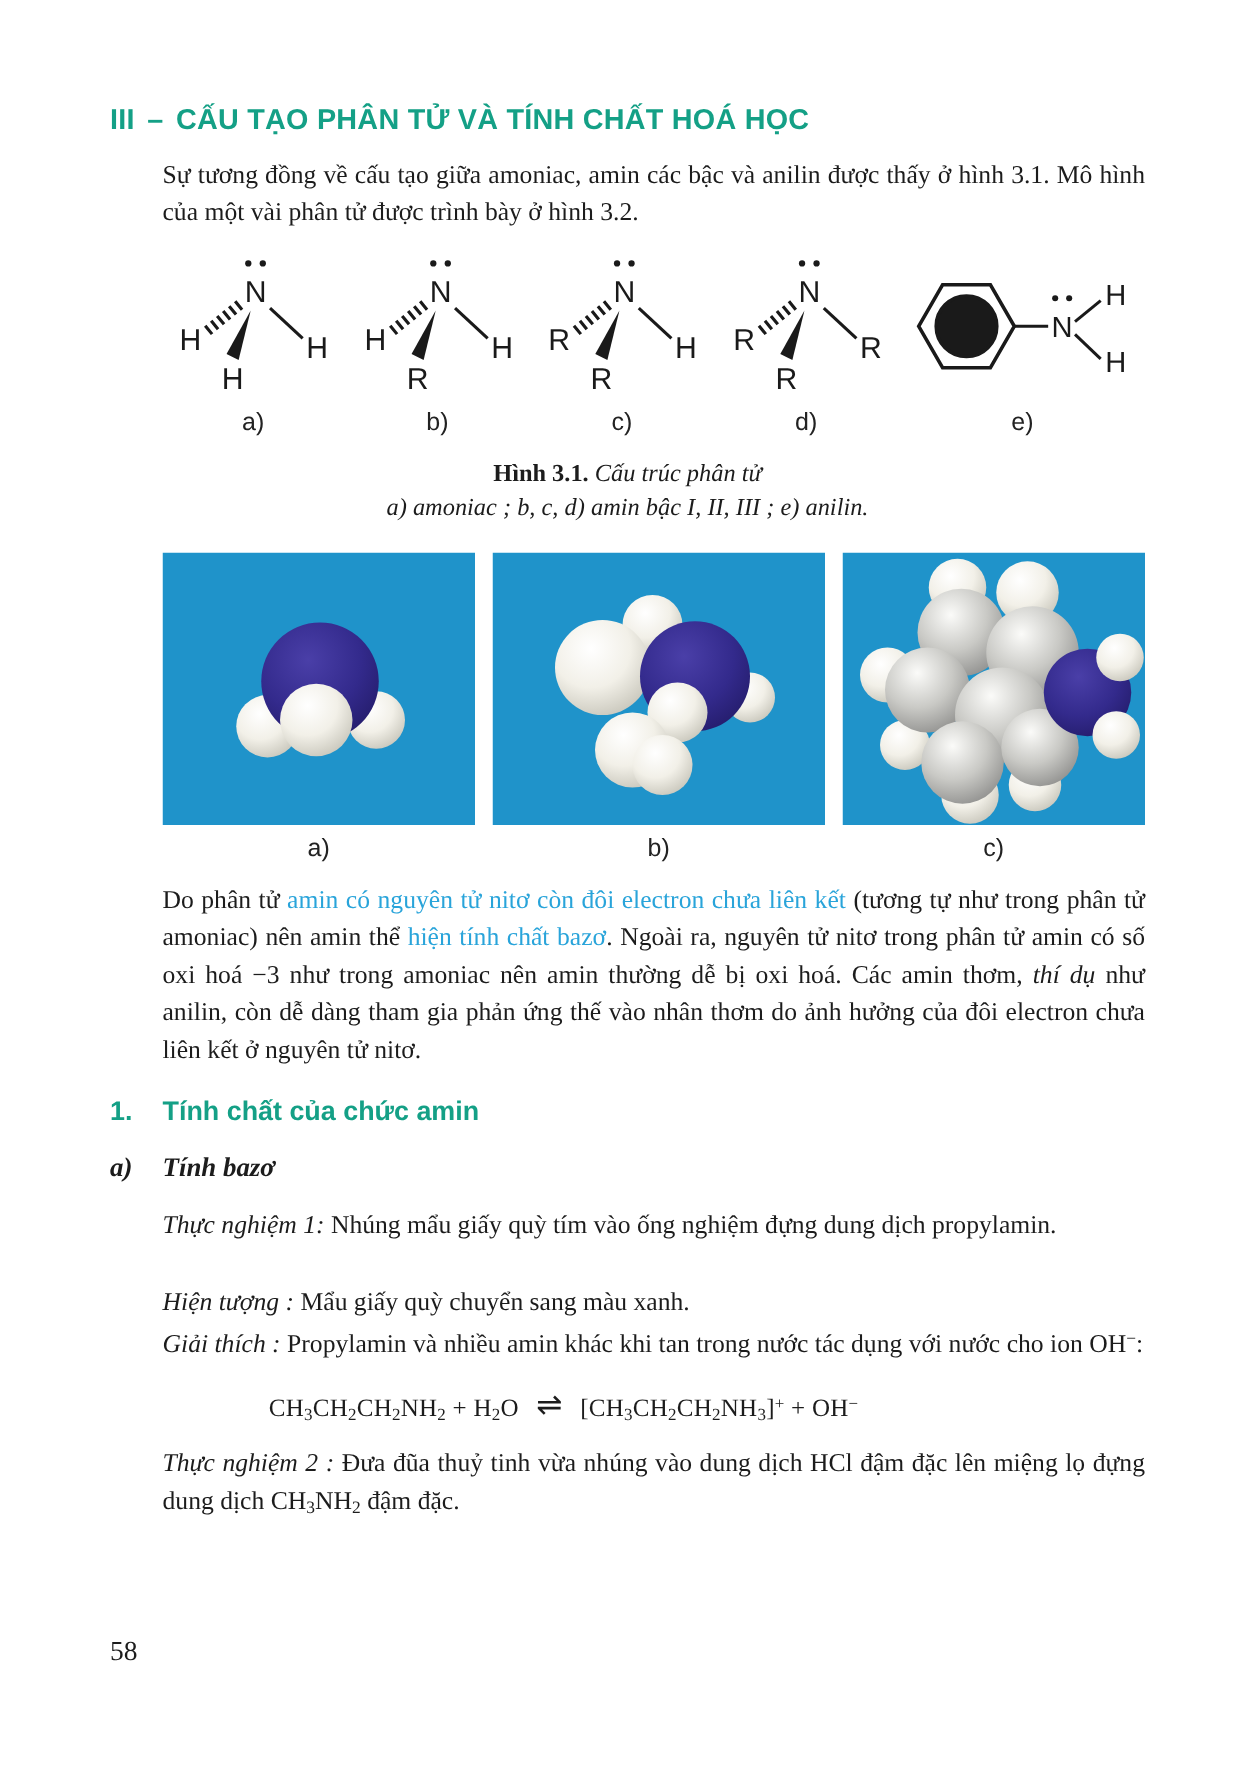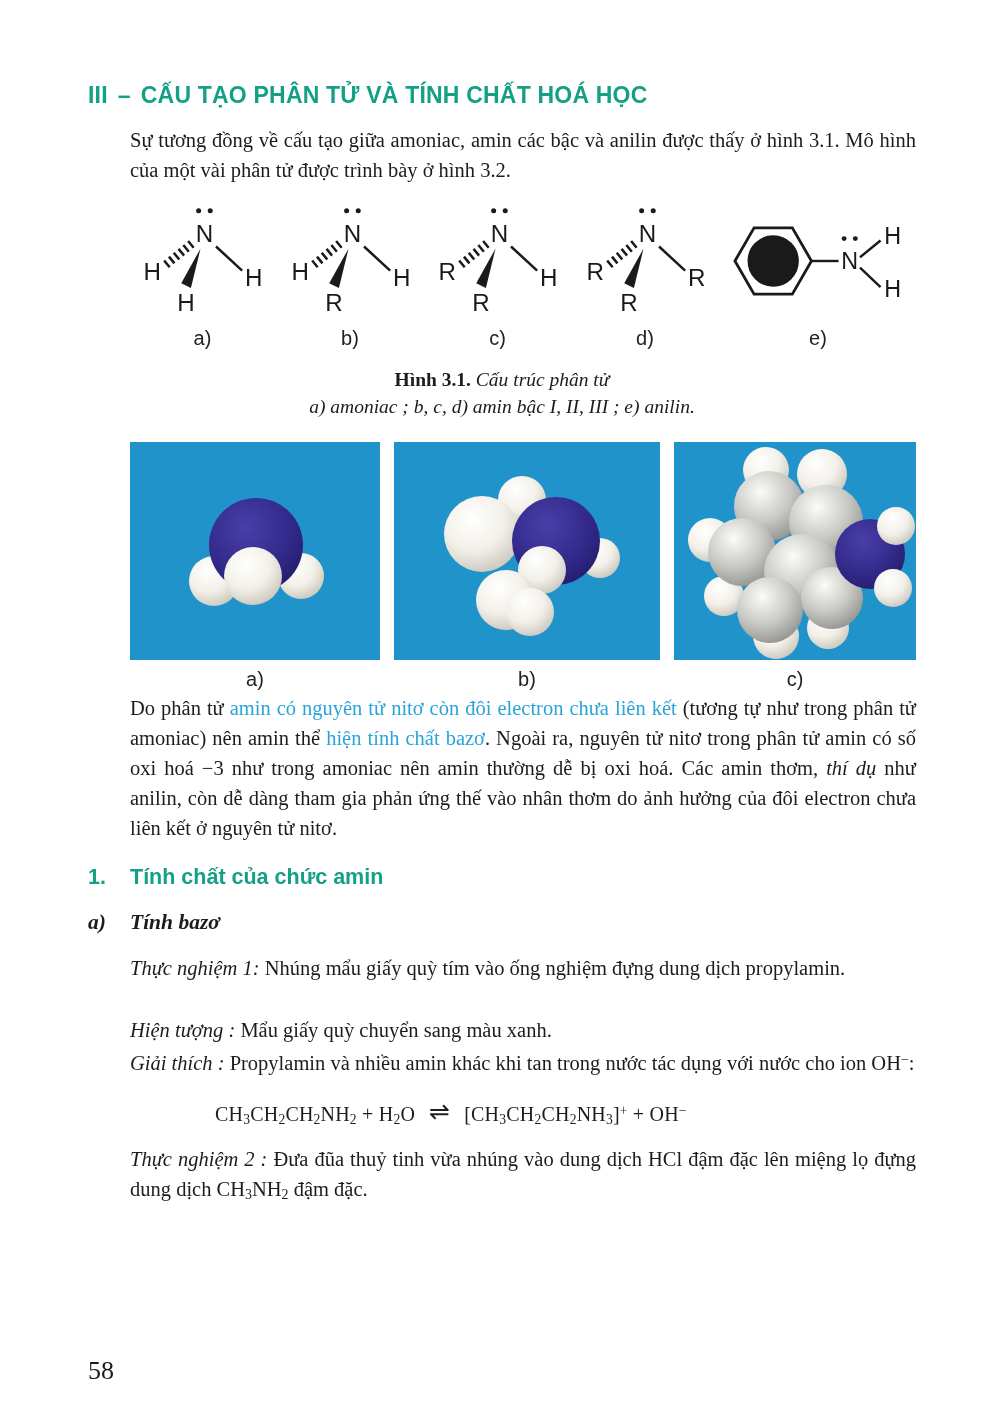--- a/index.html
+++ b/index.html
@@ -28,21 +28,21 @@
   .subsection-head {
     display:flex; margin-top:20px; font-size:21.5px; font-weight:bold; font-style:italic;
   }
   .subsection-head .s-num { width:42px; }
 
   
   .body-par {
     margin-left:42px; width:786px; text-align:justify;
     font-size:20.5px; line-height:30px;
   }
-  .mt { margin-top:2px; }
+  .mt { margin-top:14px; }
   .seg-blue { color:var(--bluetext); }
   .seg-italic { font-style:italic; }
   .seg-sub { font-size:.68em; vertical-align:-0.22em; }
   .seg-sup { font-size:.68em; vertical-align:.45em; }
   .seg-arrow {
     font-family:"DejaVu Sans", sans-serif; font-size:1.25em;
     padding:0 14px; position:relative; top:-1px;
   }
 
   
@@ -81,21 +81,21 @@
   .model-labels div { text-align:center; }
   .ml-a { width:250px; } .ml-b { width:266px; } .ml-c { width:242px; }
 
   
   .equation {
     margin:20px 0 6px 127px; font-size:20px; letter-spacing:.2px;
   }
 
   
   .page-num {
-    position:absolute; left:88px; top:1356px; font-size:26px; color:#1c1c1c;
+    position:absolute; left:88px; top:1308px; font-size:22px; color:#1c1c1c;
   }
 </style>
 </head>
 <body>
 
 <svg width="0" height="0" style="position:absolute" aria-hidden="true">
   <defs>
     <radialGradient id="gW" cx="38%" cy="30%" r="75%">
       <stop offset="0%" stop-color="#ffffff"></stop>
       <stop offset="55%" stop-color="#f2f0e8"></stop>

